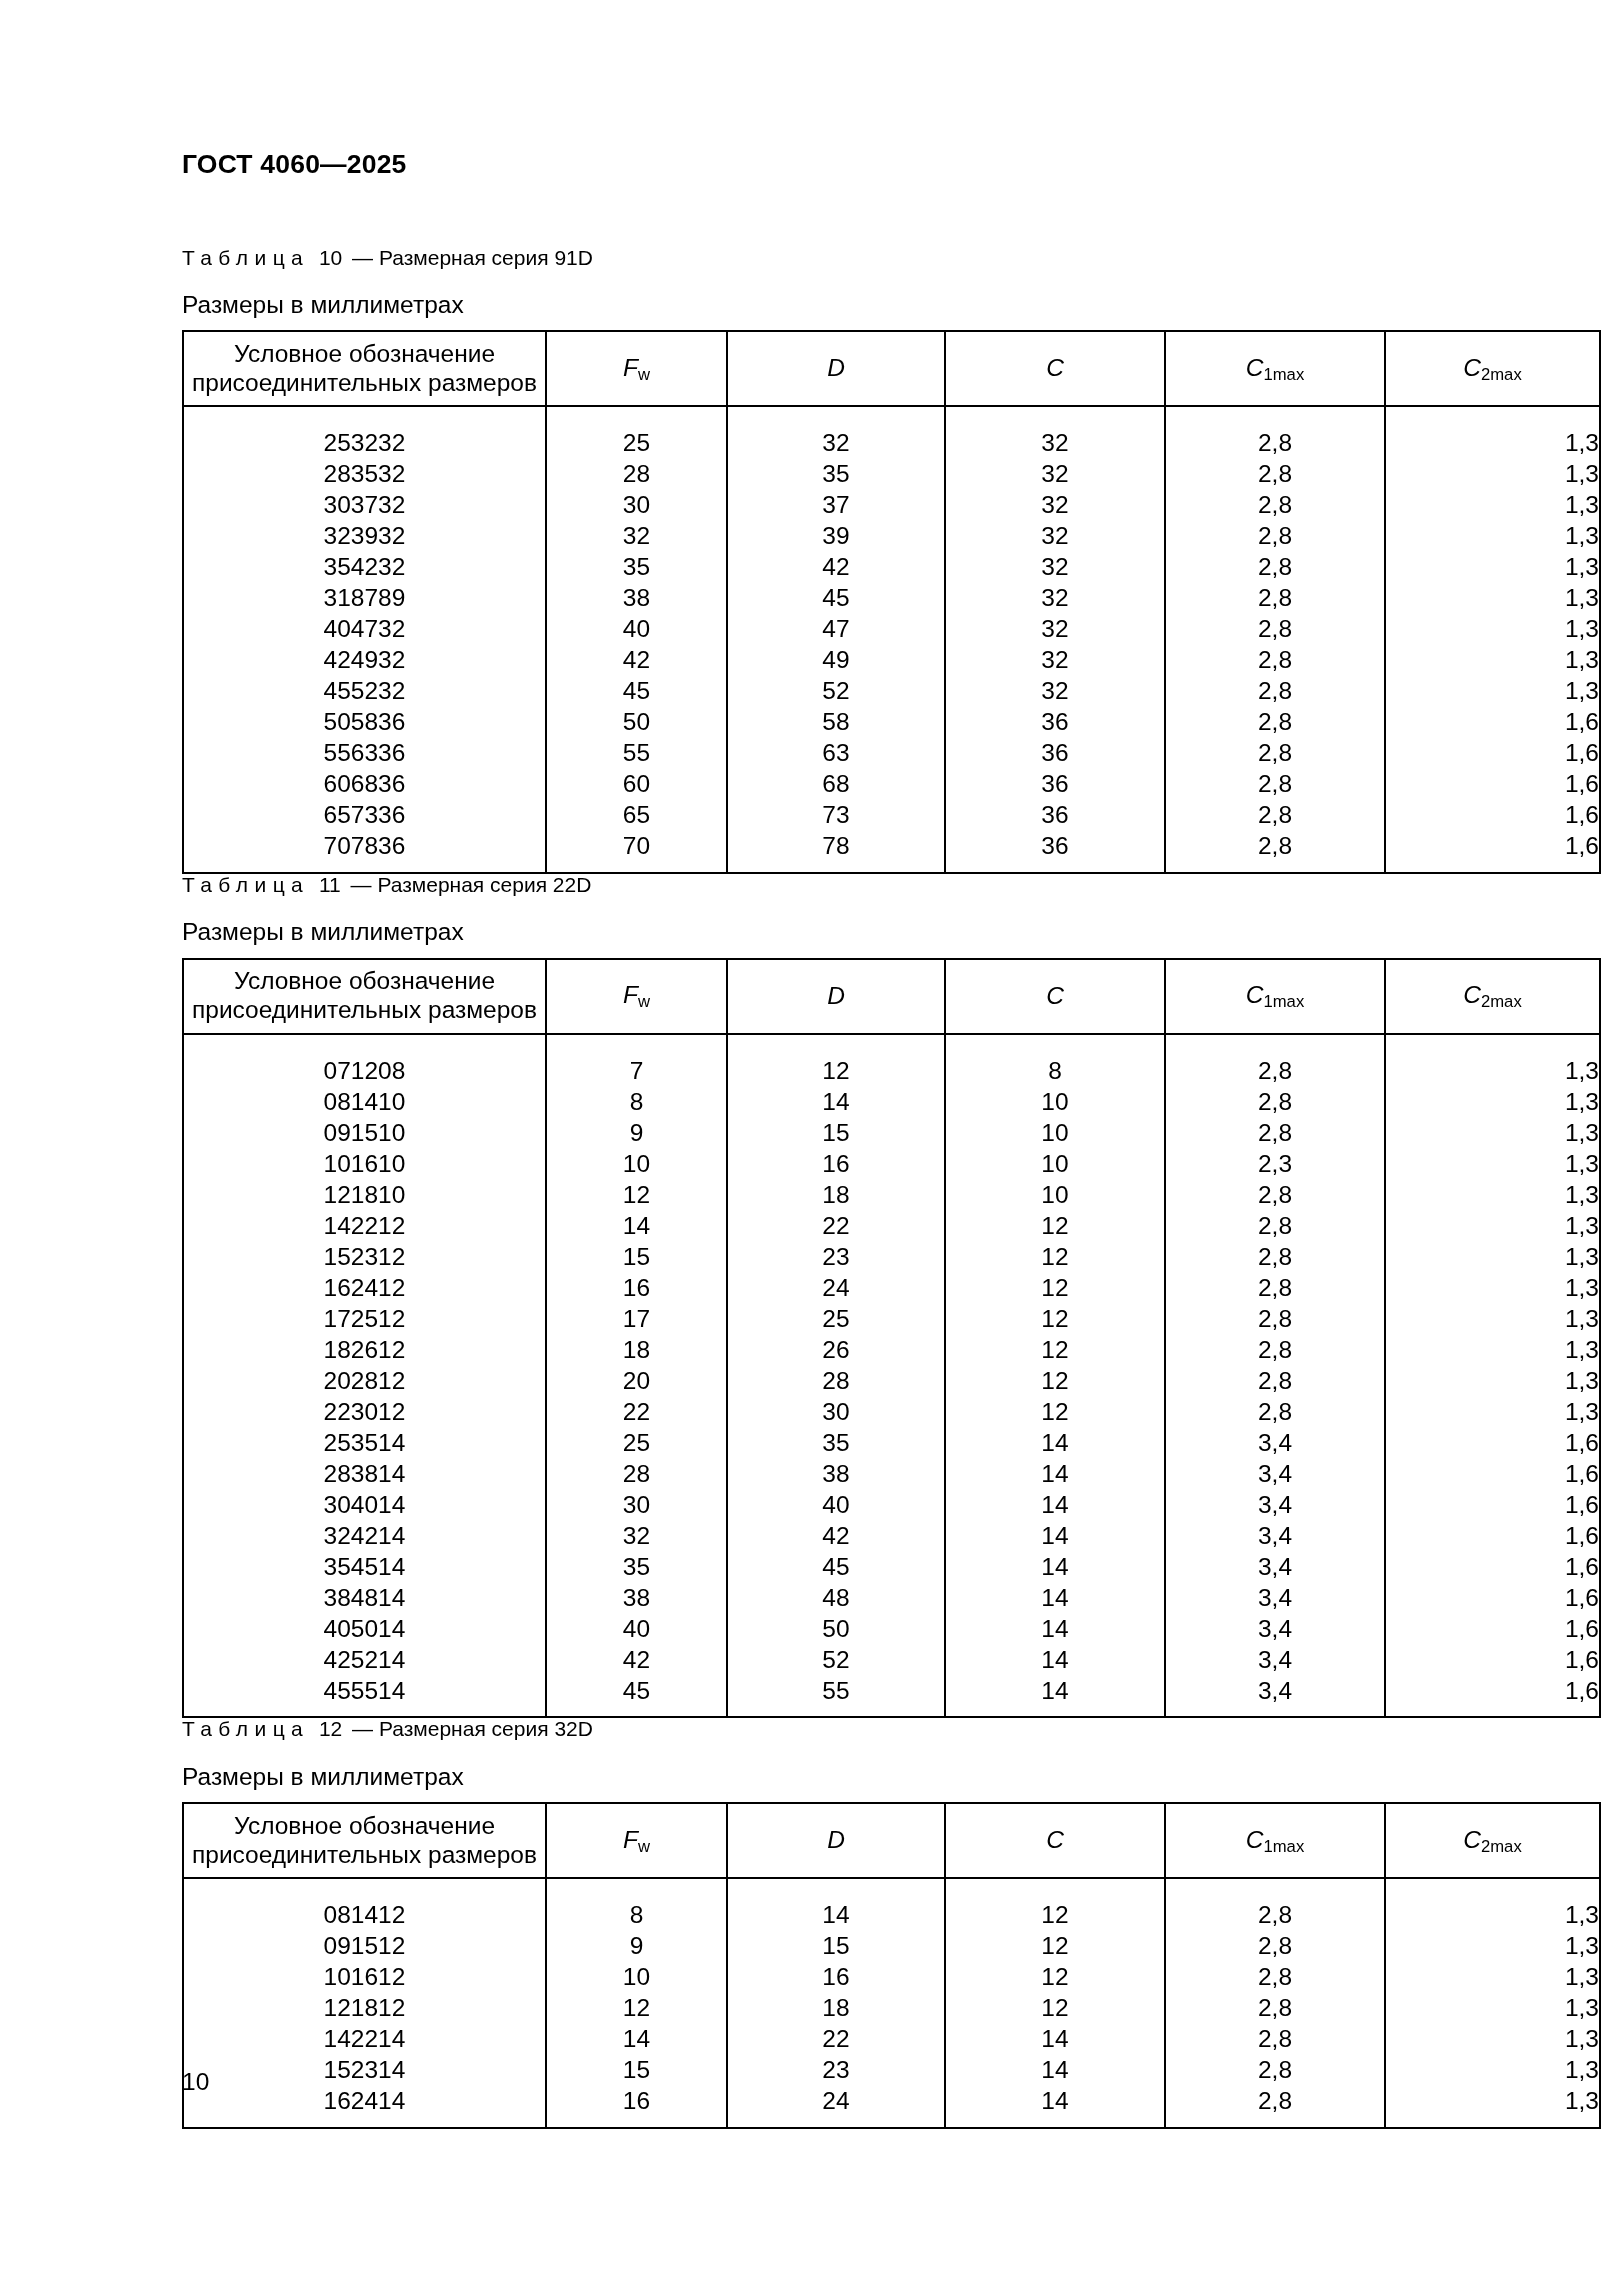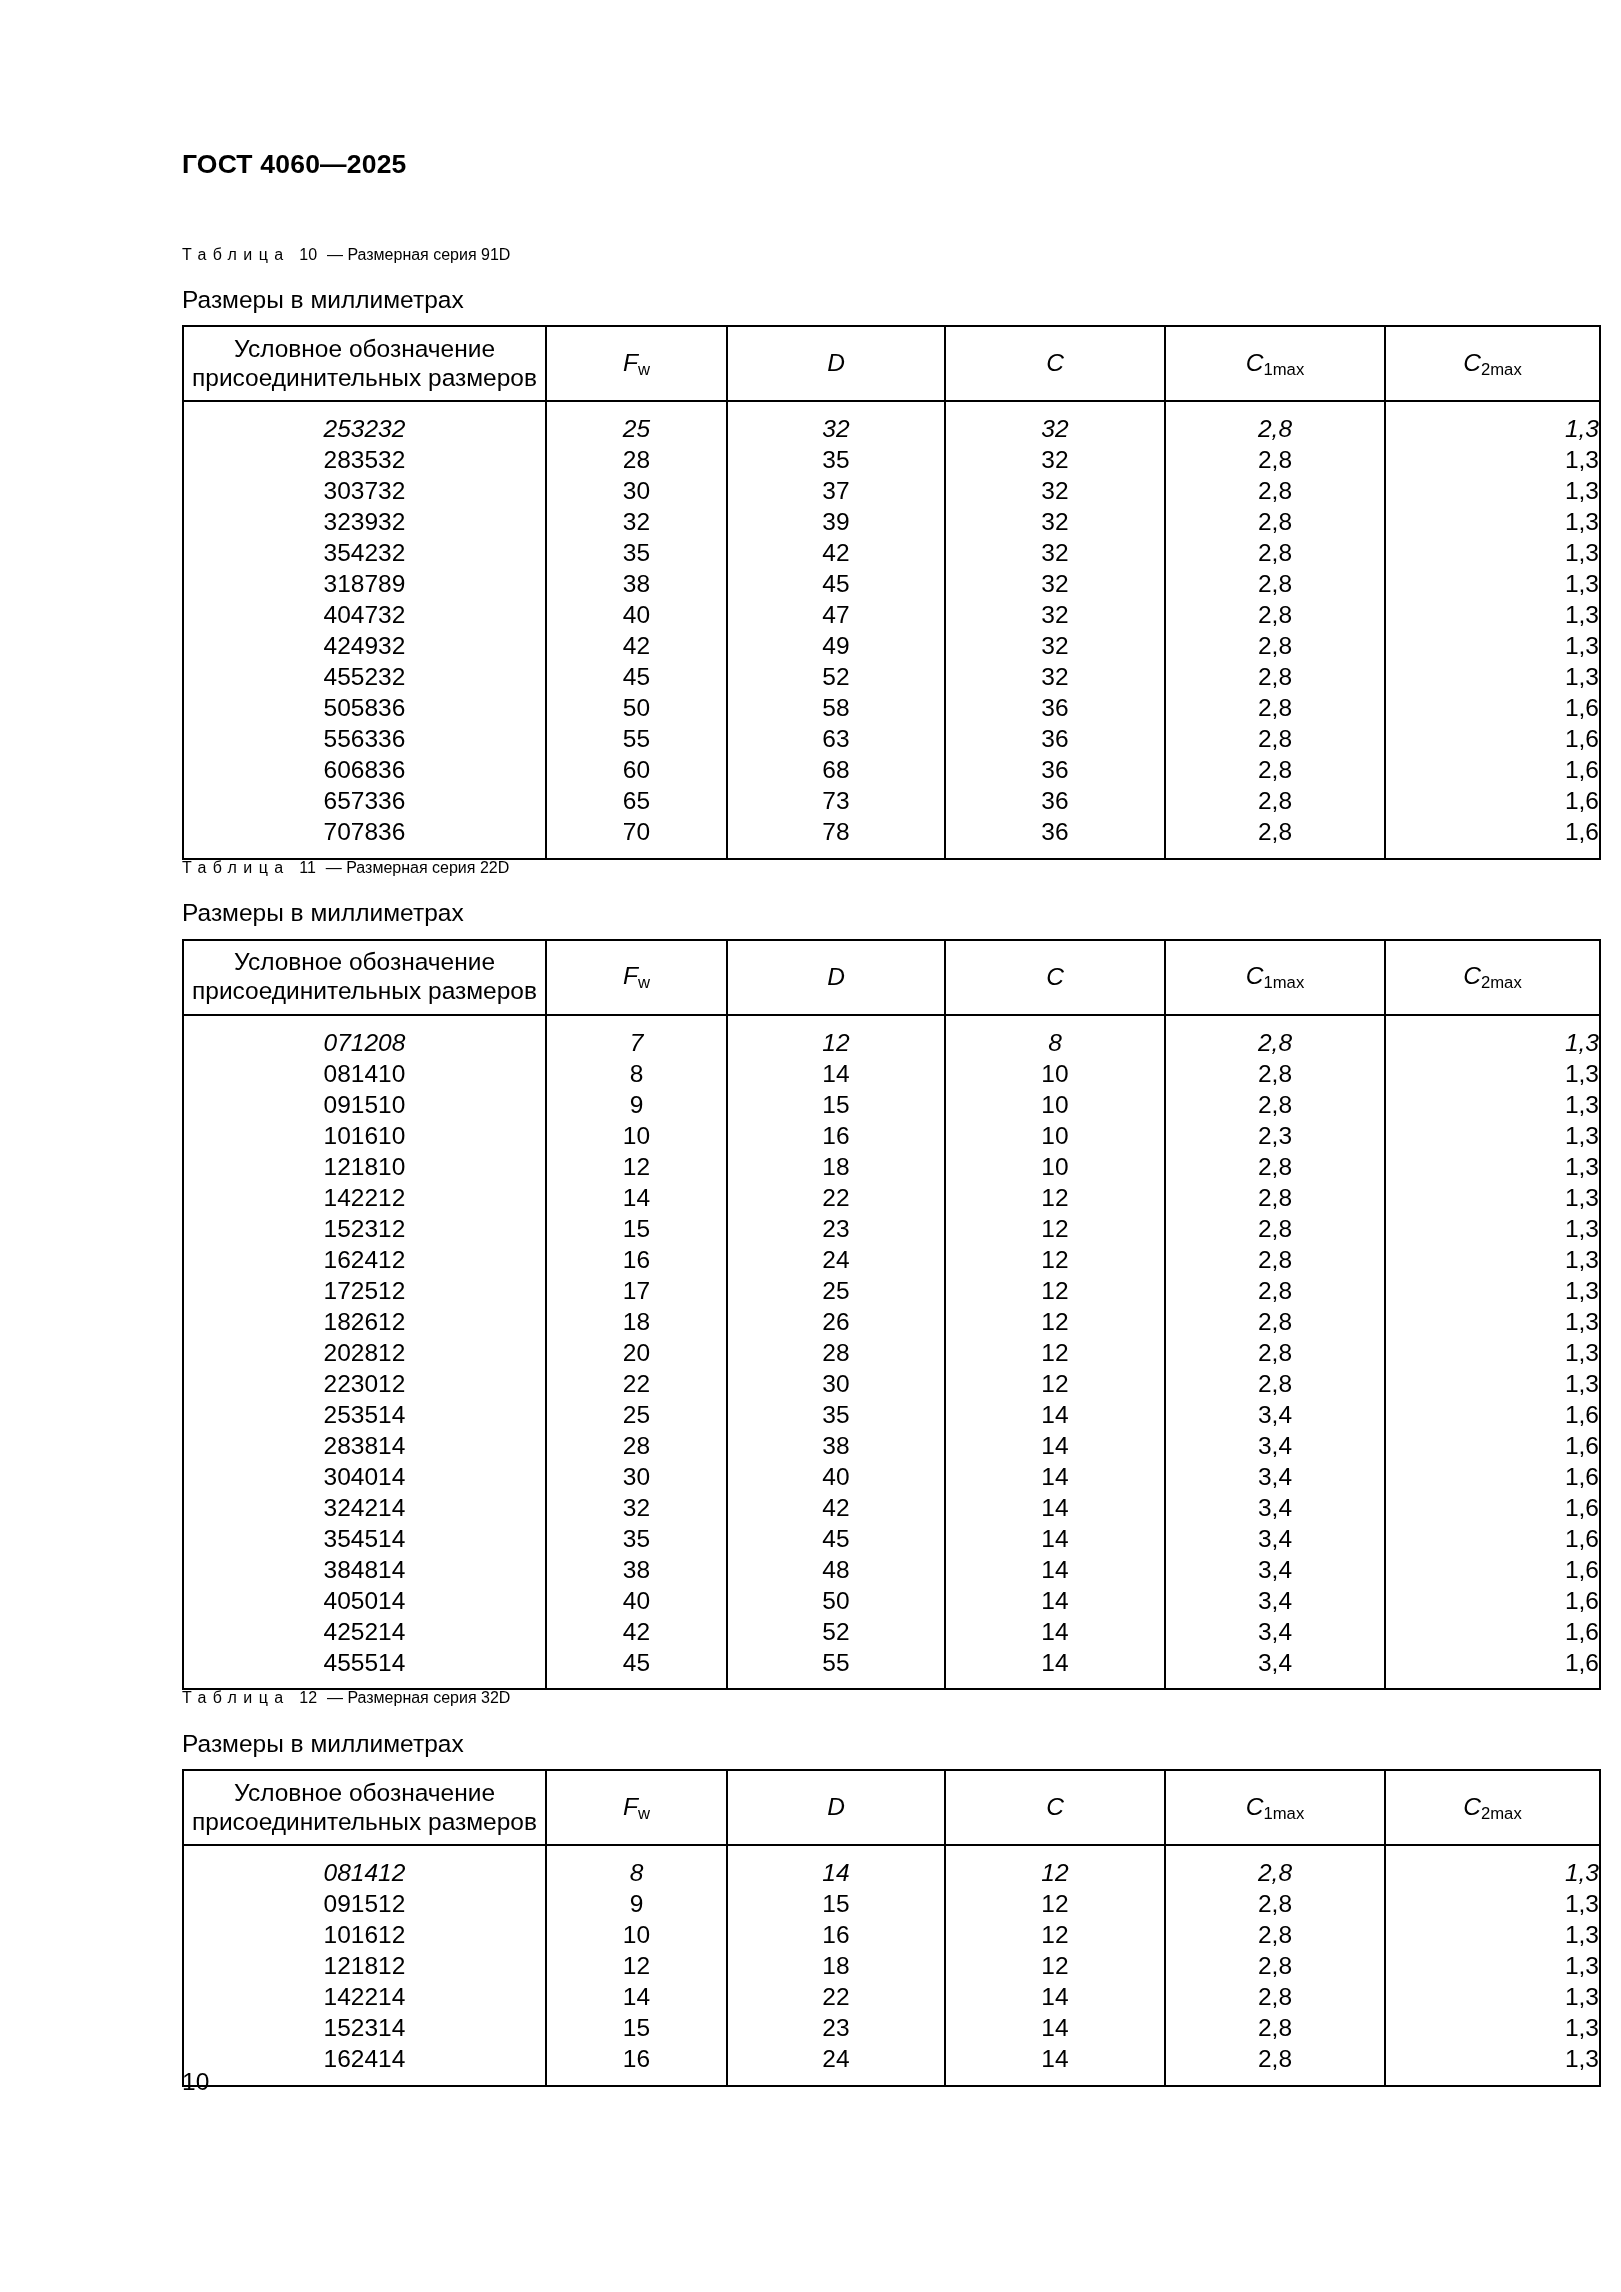--- a/index.html
+++ b/index.html
@@ -32,21 +32,21 @@
     font-size: 26.5px;
     font-weight: bold;
     letter-spacing: 0.2px;
     margin-top: 149px;
     margin-bottom: 0;
     line-height: 1;
   }
 
   
   .table-caption {
-    font-size: 16px;
+    font-size: 21px;
     line-height: 1;
     white-space: nowrap;
   }
   .caption-word {
     letter-spacing: 6.4px;
   }
   .caption-num {
     margin-left: 9.8px;
   }
   .units-line {
@@ -87,21 +87,21 @@
     height: 73px;
     line-height: 1.18;
   }
   table.gost thead th:first-child { border-left: 2.9px solid #000; }
   table.gost thead th:last-child  { border-right: 2.9px solid #000; }
 
   table.gost tbody td {
     height: 31px;
     line-height: 31px;
   }
-  table.gost tbody tr:first-child td { padding-top: 11px; font-style: italic; }
+  table.gost tbody tr:first-child td { padding-top: 20px; }
   table.gost tbody tr:last-child  td { padding-bottom: 10.8px; border-bottom: 2.9px solid #000; margin-left: 20px; }
   table.gost tbody td:first-child { border-left: 2.9px solid #000; }
   table.gost tbody td:last-child  { border-right: 2.9px solid #000; text-align: right; }
 
   .hdr-multiline { display: block; }
   .sym { font-style: italic; }
   .sym sub {
     font-style: normal;
     font-size: 0.68em;
     vertical-align: -0.22em;

